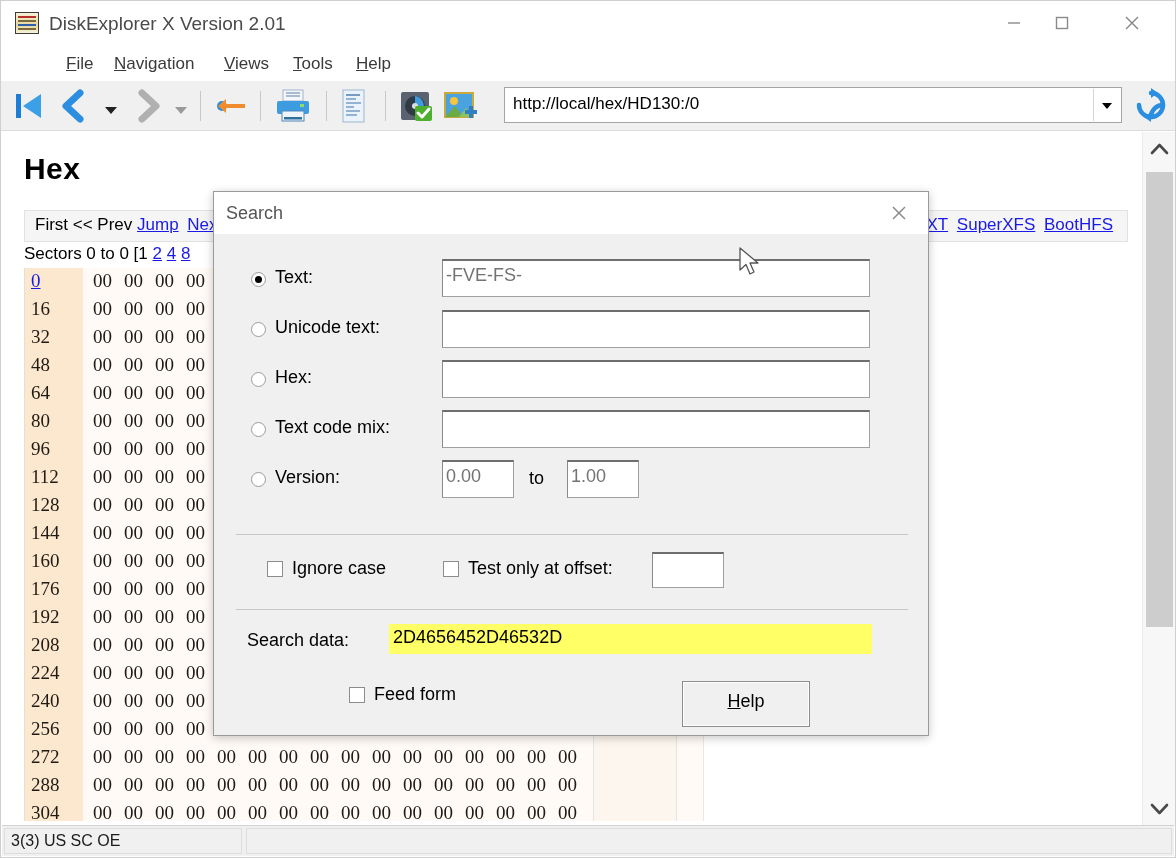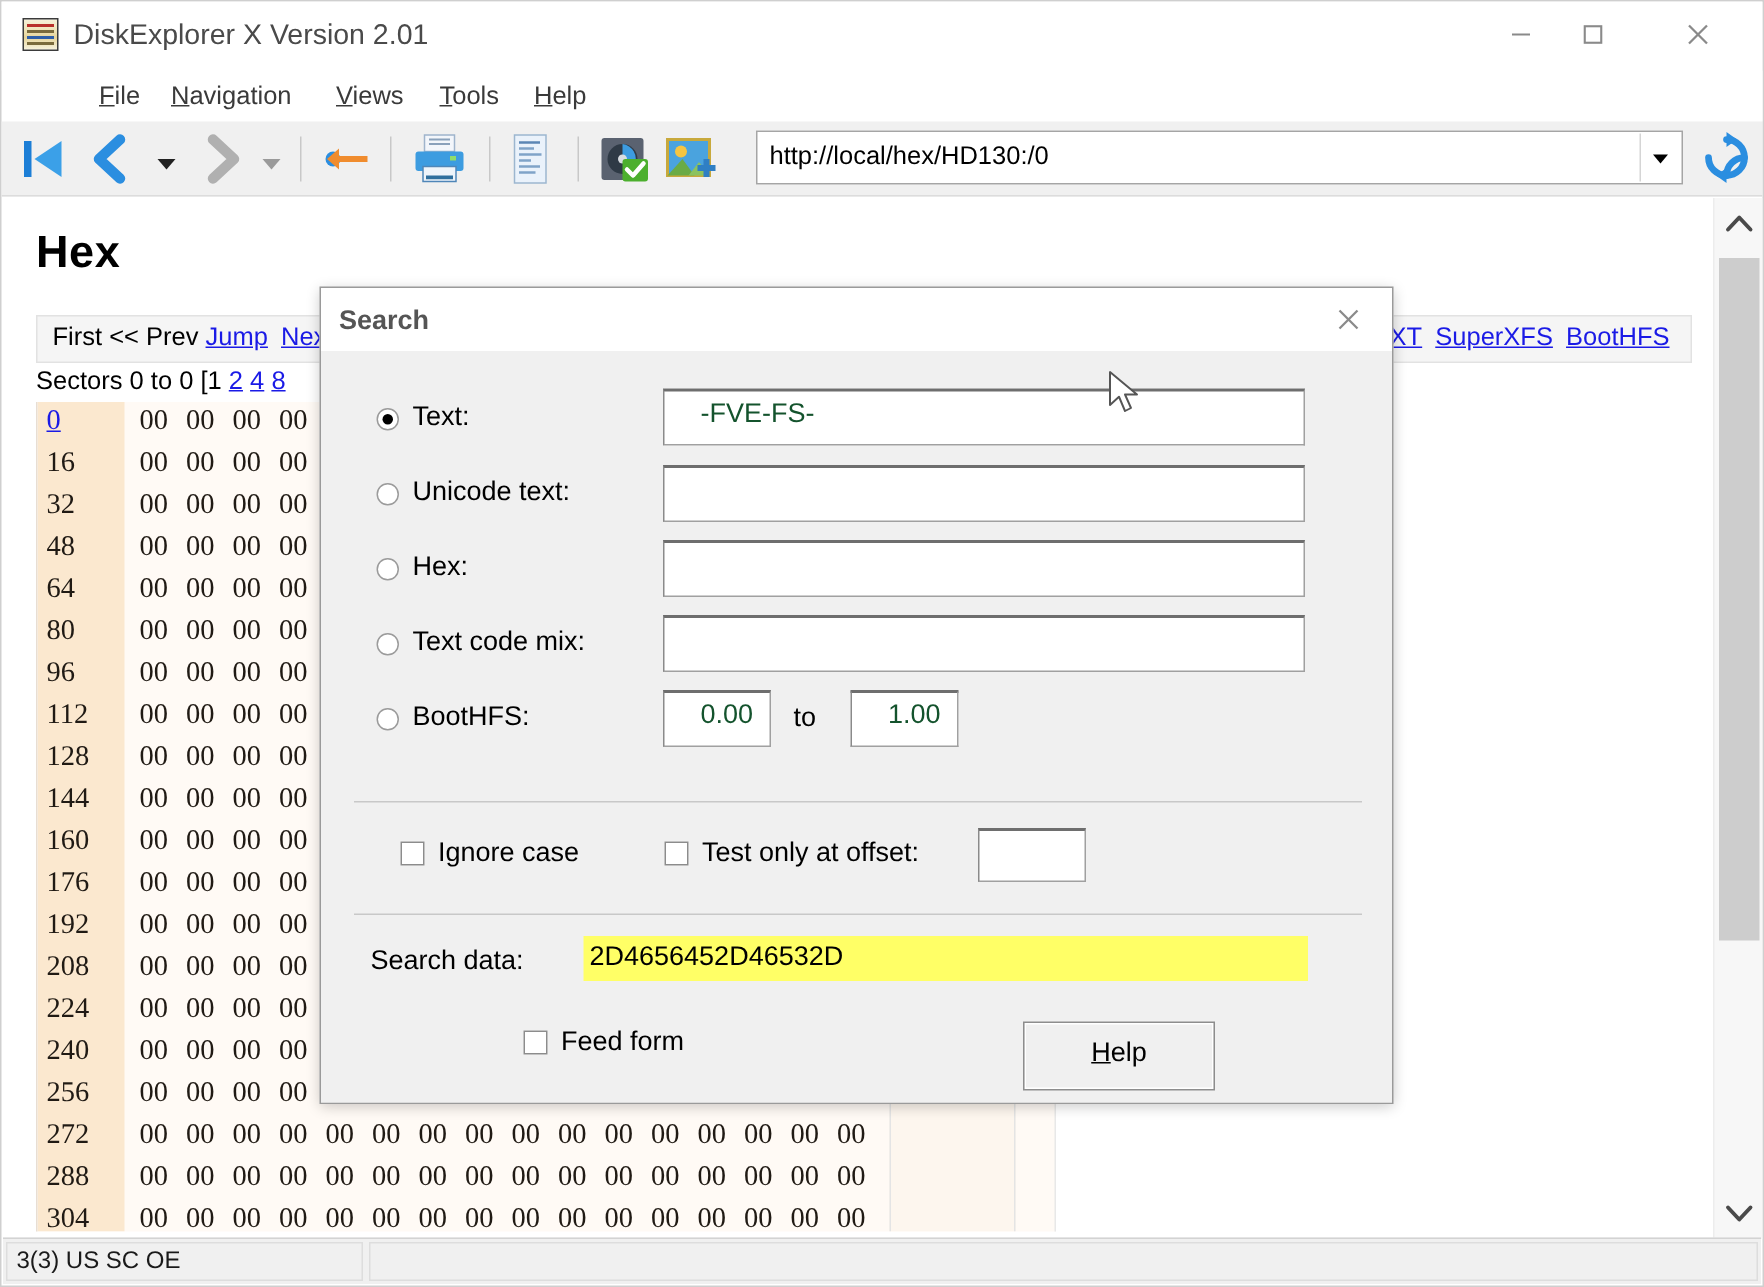--- a/index.html
+++ b/index.html
@@ -310,21 +310,20 @@
     background: #f0f0f0;
     border: 1px solid #9a9a9a;
     box-shadow: 0 2px 9px rgba(0,0,0,0.22);
     box-sizing: border-box;
   }
   .dlg-titlebar {
     position: absolute;
     left: 0; top: 0;
     width: 100%; height: 42px;
     background: #ffffff;
-    font-weight: bold;
   }
   .dlg-title {
     position: absolute;
     left: 12px; top: 11px;
     font-size: 18px;
     color: #555555;
   }
   .dlg-close {
     position: absolute;
     right: 6px; top: 0;
@@ -362,22 +361,22 @@
     white-space: nowrap;
   }
   .textbox {
     position: absolute;
     background: #ffffff;
     border: 1px solid #a0a0a0;
     border-top: 2px solid #6e6e6e;
     border-left: 1px solid #8a8a8a;
     box-sizing: border-box;
     font-size: 18px;
-    color: #14532d;
-    padding: 4px 24px;
+    color: #737373;
+    padding: 4px 3px;
     white-space: nowrap;
     overflow: hidden;
     cursor: text;
   }
 
   .checkbox {
     position: absolute;
     width: 16px; height: 16px;
     background: #ffffff;
     border: 1px solid #8c8c8c;
@@ -731,21 +730,21 @@
 
       <div class="radio" style="left:37px; top:138px;"></div>
       <div class="radio-label" style="left:61px; top:133px;">Hex:</div>
       <div class="textbox" style="left:228px; top:126px; width:428px; height:38px;"></div>
 
       <div class="radio" style="left:37px; top:188px;"></div>
       <div class="radio-label" style="left:61px; top:183px;">Text code mix:</div>
       <div class="textbox" style="left:228px; top:176px; width:428px; height:38px;"></div>
 
       <div class="radio" style="left:37px; top:238px;"></div>
-      <div class="radio-label" style="left:61px; top:233px;">BootHFS:</div>
+      <div class="radio-label" style="left:61px; top:233px;">Version:</div>
       <div class="textbox" style="left:228px; top:226px; width:72px; height:38px;">0.00</div>
       <div class="plain-label" style="left:315px; top:234px;">to</div>
       <div class="textbox" style="left:353px; top:226px; width:72px; height:38px;">1.00</div>
 
       <div class="divider" style="left:22px; top:300px; width:672px;"></div>
 
       <div class="checkbox" style="left:53px; top:327px;"></div>
       <div class="check-label" style="left:78px; top:324px;">Ignore case</div>
       <div class="checkbox" style="left:229px; top:327px;"></div>
       <div class="check-label" style="left:254px; top:324px;">Test only at offset:</div>

